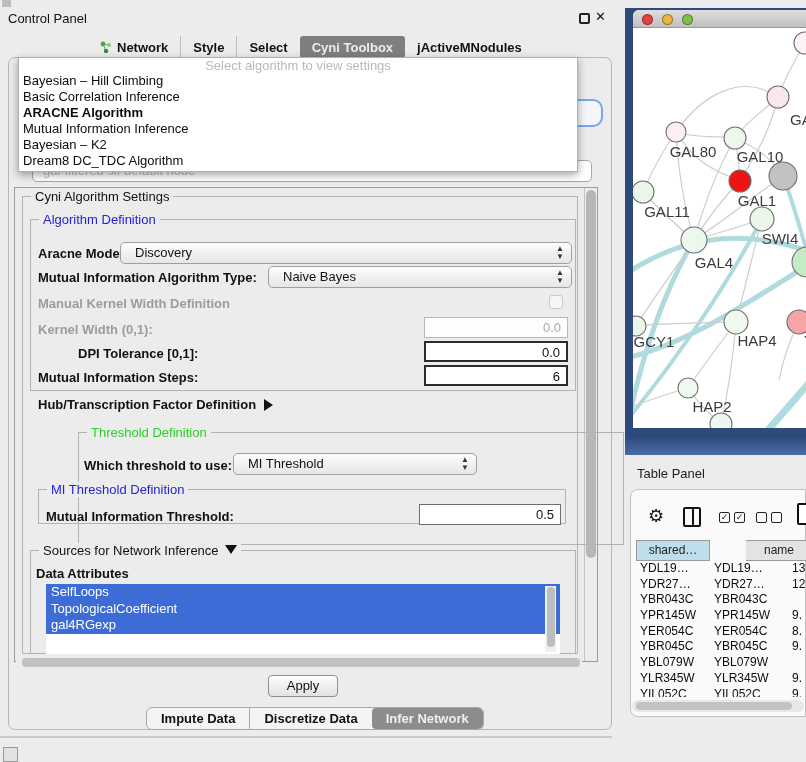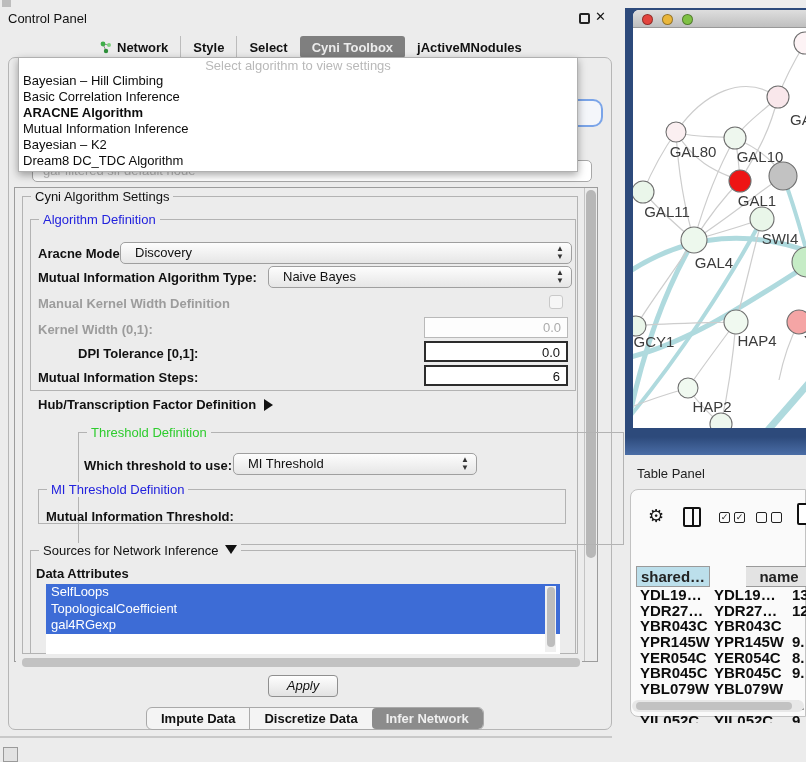--- a/index.html
+++ b/index.html
@@ -69,21 +69,21 @@
     border-top:6px solid transparent; border-bottom:6px solid transparent; margin-left:8px; vertical-align:-2px; }
   .tri-down { display:inline-block; width:0; height:0; border-top:9px solid #111;
     border-left:6px solid transparent; border-right:6px solid transparent; margin-left:6px; vertical-align:1px; }
 
   #attr-list { left:46px; top:584px; width:514px; height:70px; background:#fff; overflow:hidden; }
   .attr-item { height:16.5px; line-height:16.5px; font-size:13px; color:#fff; background:#3d6cd6; padding-left:5px; }
   #attr-vtrack { left:545px; top:586px; width:11px; height:66px; background:#f0f0f0; }
   #attr-vthumb { left:547px; top:587px; width:8px; height:60px; background:#bdbdbd; border-radius:4px; }
 
   #apply-btn { left:268px; top:675px; width:70px; height:22px; border:1px solid #8f8f8f; border-radius:4px;
-    background:linear-gradient(#fefefe,#e2e2e2); font-size:13px; color:#111; text-align:center; line-height:20px;font-style:italic; }
+    background:linear-gradient(#fefefe,#e2e2e2); font-size:13px; color:#111; text-align:center; line-height:20px; }
 
   .btabs { left:146px; top:707px; height:23px; display:flex; border:1px solid #a9a9a9; border-radius:6px;
     background:#f4f4f4; overflow:hidden; }
   .btab { padding:3px 14px; font-size:13px; font-weight:bold; color:#111; border-left:1px solid #ababab; }
   .btab:first-child { border-left:none; }
   .btab.sel { background:#8c8c8c; color:#f0f0f0; border-radius:4px; border-left:none; }
 
   #divider { left:0; top:736px; width:612px; height:2px; background:#c9c9c9; }
   #bl-chip { left:3px; top:747px; width:15px; height:15px; border:1px solid #9a9a9a; background:#e2e2e2; }
 
@@ -102,21 +102,21 @@
   #tp-container { left:630px; top:489px; width:176px; height:228px; background:#fafafa;
     border:1px solid #c2c2c2; border-radius:8px 0 0 8px; }
   #gear { left:648px; top:505px; font-size:18px; color:#161616; }
   #colsplit { left:683px; top:507px; width:18px; height:20px; border:2px solid #111; border-radius:2px; }
   #colsplit div { position:absolute; left:7px; top:0; width:2px; height:16px; background:#111; }
   .chkpair { position:absolute; top:512px; display:flex; gap:4px; }
   .chk { width:11px; height:11px; border:1.5px solid #222; border-radius:2px; font-size:9px;
     line-height:9px; text-align:center; color:#222; font-weight:bold; }
   #doc-icon { left:797px; top:503px; width:14px; height:22px; border:2px solid #111; border-radius:2px; background:#fff; }
 
-  #tp-table { left:636px; top:566px; width:170px; height:157px; overflow:hidden; font-size:15px;font-weight:bold; }
+  #tp-table { left:636px; top:540px; width:170px; height:157px; overflow:hidden; font-size:12px; }
   .th-row { display:flex; height:21px; }
   .th { border:1px solid #9a9a9a; border-left:none; background:#e3e3e3; text-align:center;
     line-height:19px; color:#222; overflow:hidden; white-space:nowrap; }
   .th:first-child { border-left:1px solid #9a9a9a; }
   .th.hl { background:#bcdfeb; }
   .td-row { display:flex; height:15.7px; line-height:15.7px; color:#0d0d0d; }
   .td { overflow:hidden; white-space:nowrap; padding-left:4px; }
   #tp-htrack { left:632px; top:700px; width:172px; height:12px; background:#e8e8e8; border-radius:6px; }
   #tp-hthumb { left:636px; top:702px; width:156px; height:8px; background:#c2c2c2; border-radius:4px; }
 </style>
@@ -221,20 +221,21 @@
   <div class="abs lbl" style="left:84px;top:458px;">Which threshold to use:</div>
   <div class="combo" style="left:233px;top:453px;width:244px;">
     <span>MI Threshold</span>
     <span class="arrows">▲<br>▼</span>
   </div>
 
   <div class="group" style="left:38px;top:489px;width:528px;height:35px;">
     <span class="gtitle blue">MI Threshold Definition</span>
   </div>
   <div class="abs lbl" style="left:46px;top:509px;">Mutual Information Threshold:</div>
+  <div class="field thin" style="left:419px;top:504px;width:142px;">0.5</div>
 
   <div class="group" style="left:30px;top:550px;width:546px;height:104px;">
     <span class="gtitle"><span>Sources for Network Inference</span><span class="tri-down"></span></span>
   </div>
   <div class="abs lbl" style="left:36px;top:566px;">Data Attributes</div>
   <div class="abs" id="attr-list">
       <div class="attr-item">SelfLoops</div>
       <div class="attr-item">TopologicalCoefficient</div>
       <div class="attr-item">gal4RGexp</div>
     </div>

